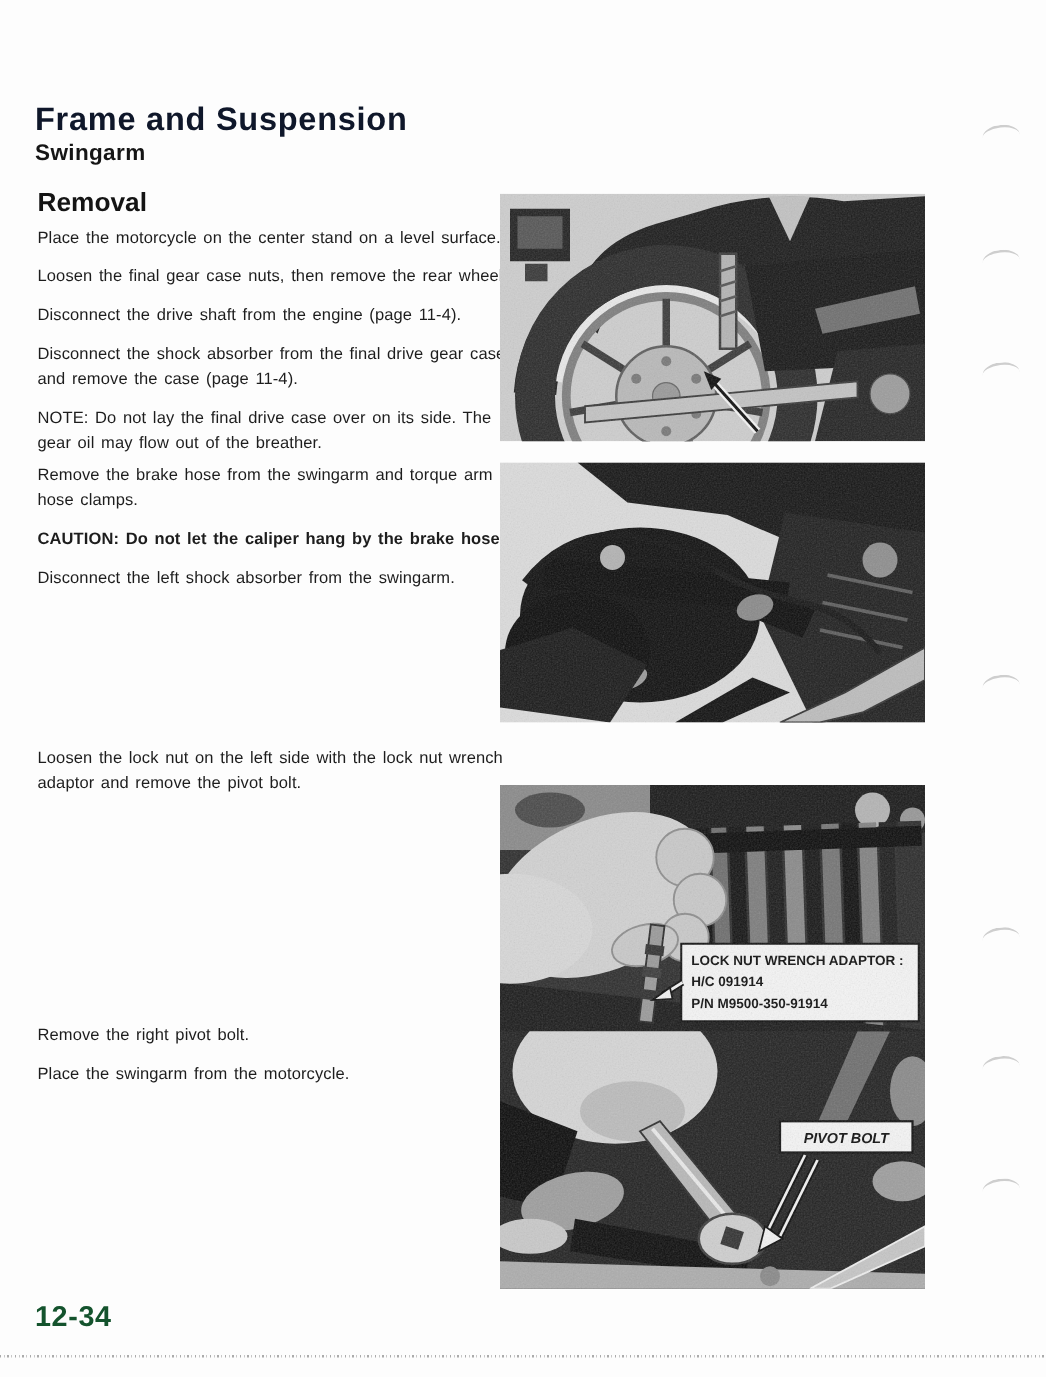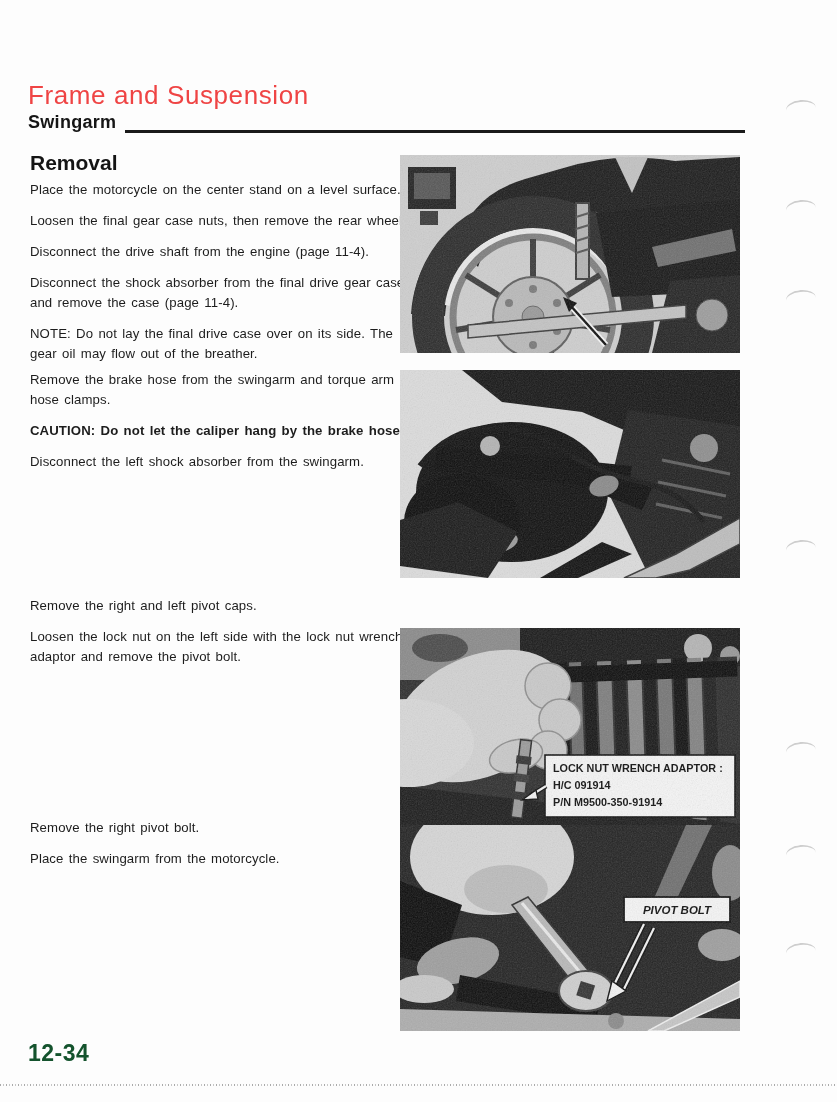--- a/index.html
+++ b/index.html
@@ -7,26 +7,26 @@
     position:relative;
     width:837px;height:1102px;
     background:#fdfdfd;
     font-family:"Liberation Sans", sans-serif;
     color:#1b1b1b;
     overflow:hidden;
   }
   
   .title{
     position:absolute;left:28px;top:80px;
-    font-size:26px;font-weight:normal;letter-spacing:.6px;
-    color:#ef4444;margin:0;
+    font-size:26px;font-weight:bold;letter-spacing:.6px;
+    color:#0f172a;margin:0;
   }
   .subtitle-row{
     position:absolute;left:28px;top:112px;width:717px;
-    display:flex;align-items:flex-end;
+    display:flex;align-items:flex-start;flex-direction:column;
   }
   .subtitle{
     font-size:18px;font-weight:bold;letter-spacing:.3px;
     color:#151515;margin:0;white-space:nowrap;
   }
   .subtitle-rule{
     flex:1;height:3px;background:#1a1a1a;margin-left:9px;margin-top:4px;
   }
   
   .removal-heading{
@@ -95,21 +95,20 @@
   </div>
 
   <div class="col" id="group-b">
     <p>Remove the brake hose from the swingarm and torque arm
 hose clamps.</p>
     <p class="bold">CAUTION:  Do not let the caliper hang by the brake hose.</p>
     <p>Disconnect the left shock absorber from the swingarm.</p>
   </div>
 
   <div class="col" id="group-c">
-    <p>Remove the right and left pivot caps.</p>
     <p>Loosen the lock nut on the left side with the lock nut wrench
 adaptor and remove the pivot bolt.</p>
   </div>
 
   <div class="col" id="group-d">
     <p>Remove the right pivot bolt.</p>
     <p>Place the swingarm from the motorcycle.</p>
   </div>
 
   <figure class="photo" id="photo-1">

